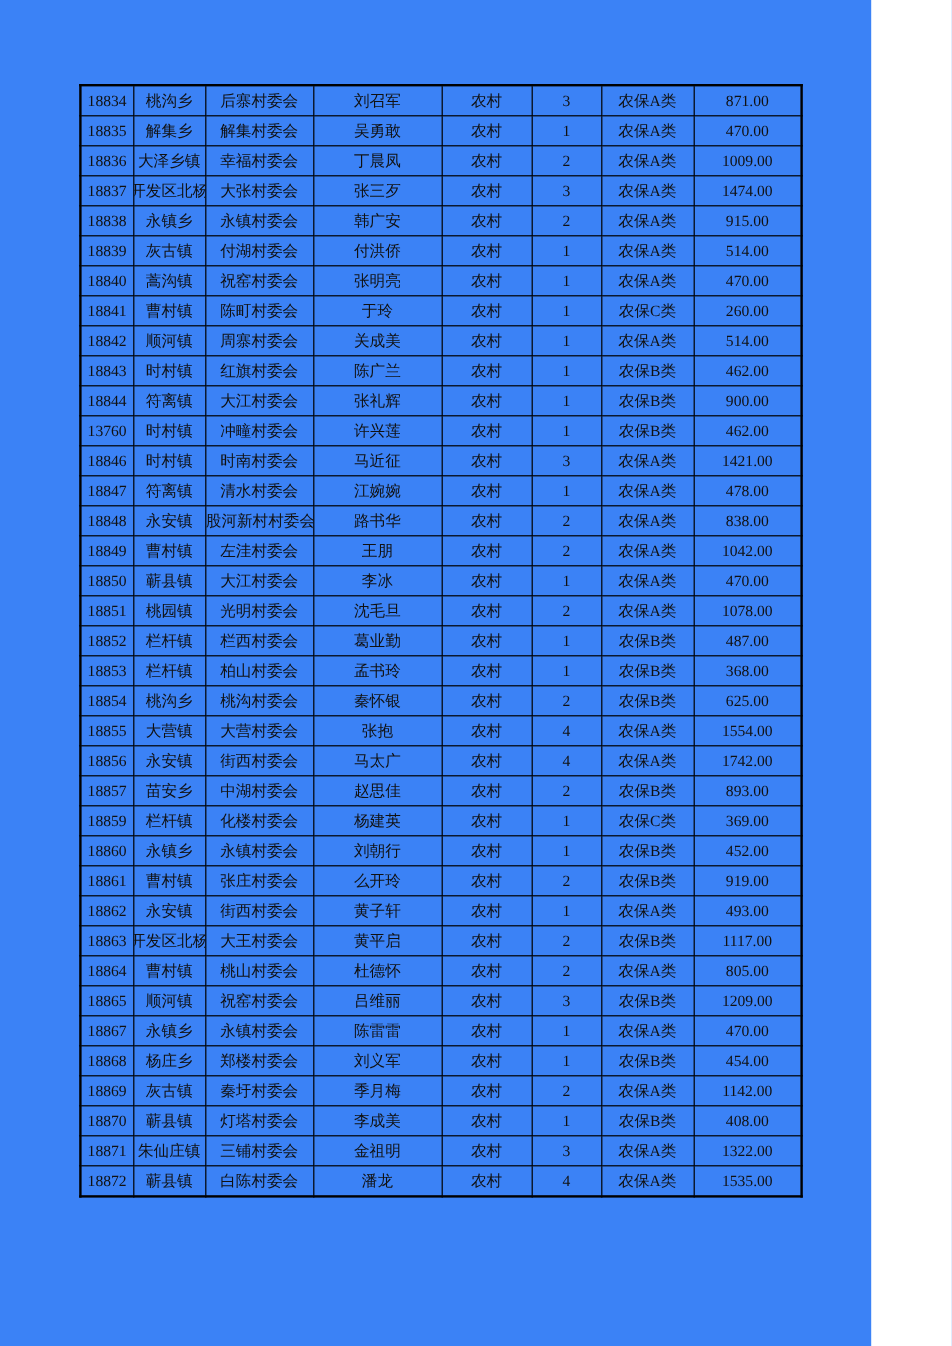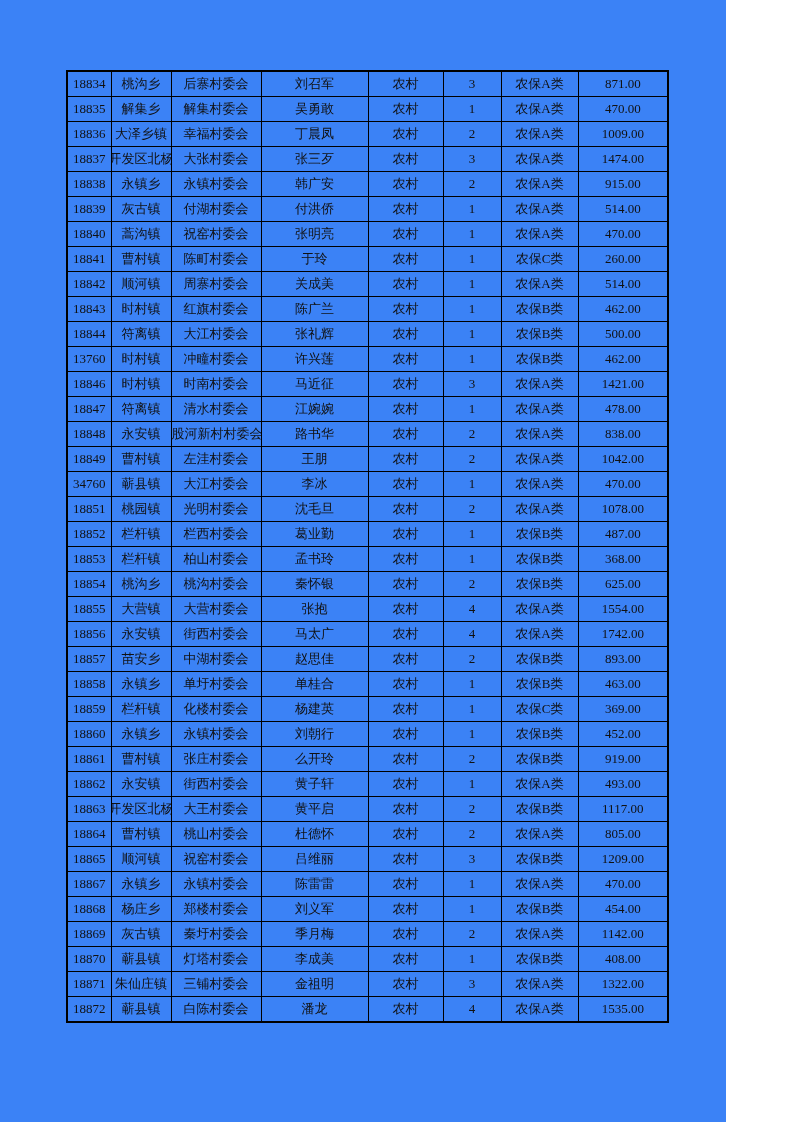--- a/index.html
+++ b/index.html
@@ -218,21 +218,21 @@
           <td>
             <div class="clipwrap">
               <span>符离镇</span>
             </div>
           </td>
           <td>大江村委会</td>
           <td>张礼辉</td>
           <td>农村</td>
           <td>1</td>
           <td>农保B类</td>
-          <td>500.00</td>
+          <td>900.00</td>
         </tr>
         <tr>
           <td>13760</td>
           <td>
             <div class="clipwrap">
               <span>时村镇</span>
             </div>
           </td>
           <td>冲疃村委会</td>
           <td>许兴莲</td>
@@ -291,21 +291,21 @@
             </div>
           </td>
           <td>左洼村委会</td>
           <td>王朋</td>
           <td>农村</td>
           <td>2</td>
           <td>农保A类</td>
           <td>1042.00</td>
         </tr>
         <tr>
-          <td>34760</td>
+          <td>18850</td>
           <td>
             <div class="clipwrap">
               <span>蕲县镇</span>
             </div>
           </td>
           <td>大江村委会</td>
           <td>李冰</td>
           <td>农村</td>
           <td>1</td>
           <td>农保A类</td>
@@ -401,34 +401,20 @@
             <div class="clipwrap">
               <span>苗安乡</span>
             </div>
           </td>
           <td>中湖村委会</td>
           <td>赵思佳</td>
           <td>农村</td>
           <td>2</td>
           <td>农保B类</td>
           <td>893.00</td>
-        </tr>
-        <tr>
-          <td>18858</td>
-          <td>
-            <div class="clipwrap">
-              <span>永镇乡</span>
-            </div>
-          </td>
-          <td>单圩村委会</td>
-          <td>单桂合</td>
-          <td>农村</td>
-          <td>1</td>
-          <td>农保B类</td>
-          <td>463.00</td>
         </tr>
         <tr>
           <td>18859</td>
           <td>
             <div class="clipwrap">
               <span>栏杆镇</span>
             </div>
           </td>
           <td>化楼村委会</td>
           <td>杨建英</td>

